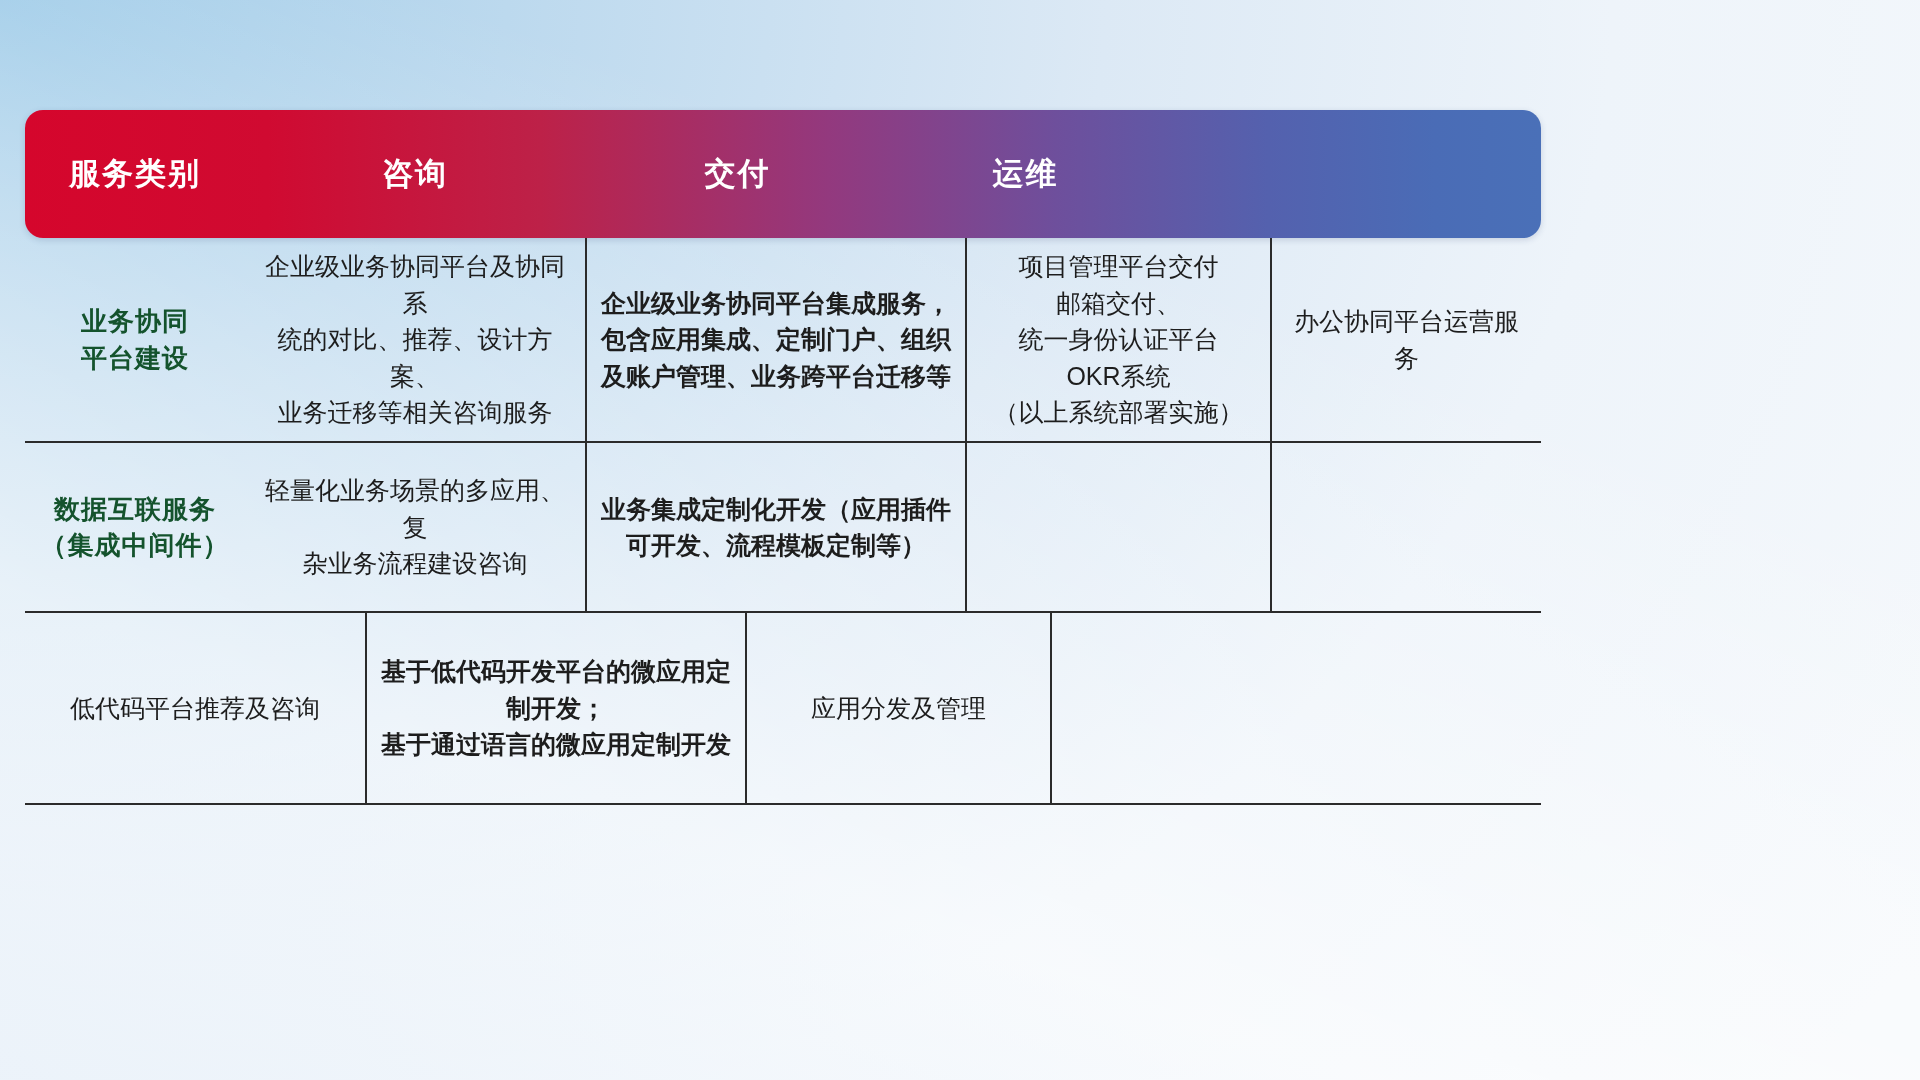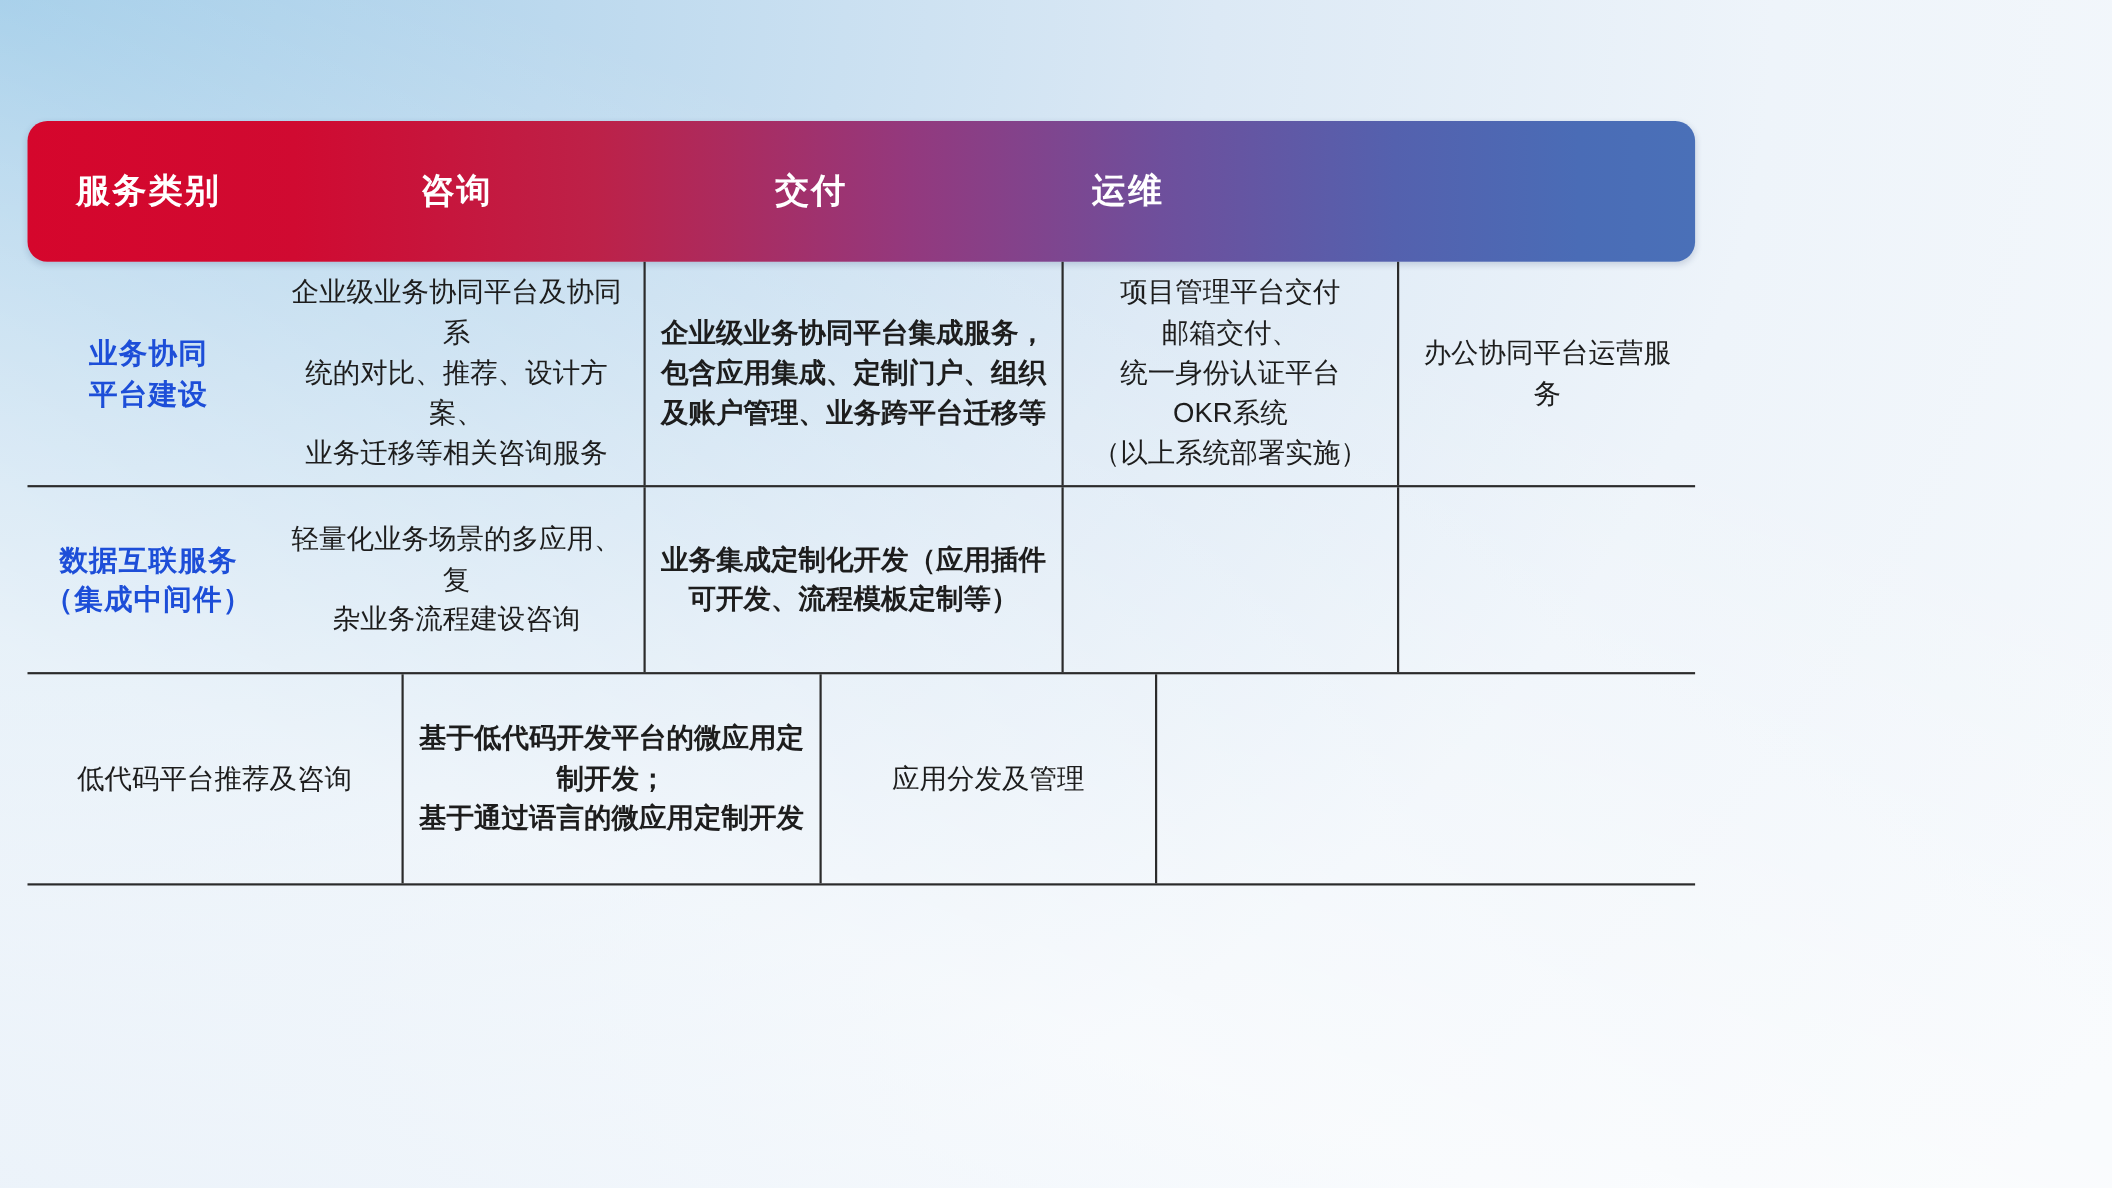--- a/index.html
+++ b/index.html
@@ -98,21 +98,21 @@
     box-sizing: border-box;
     font-size: 25px;
     line-height: 1.46;
     color: #1d1d1d;
     white-space: pre-line;
   }
   .cell.divider-left {
     border-left: 2px solid #2b2b2b;
   }
   .cat {
-    color: #1d4ed8;
+    color: #14532d;
     font-weight: bold;
     font-size: 26px;
     letter-spacing: 1px;
     line-height: 1.4;
   }
 
   .r1 { height: 203px; }
   .r2 { height: 168px; }
   .r3 { height: 190px; }
 </style>

